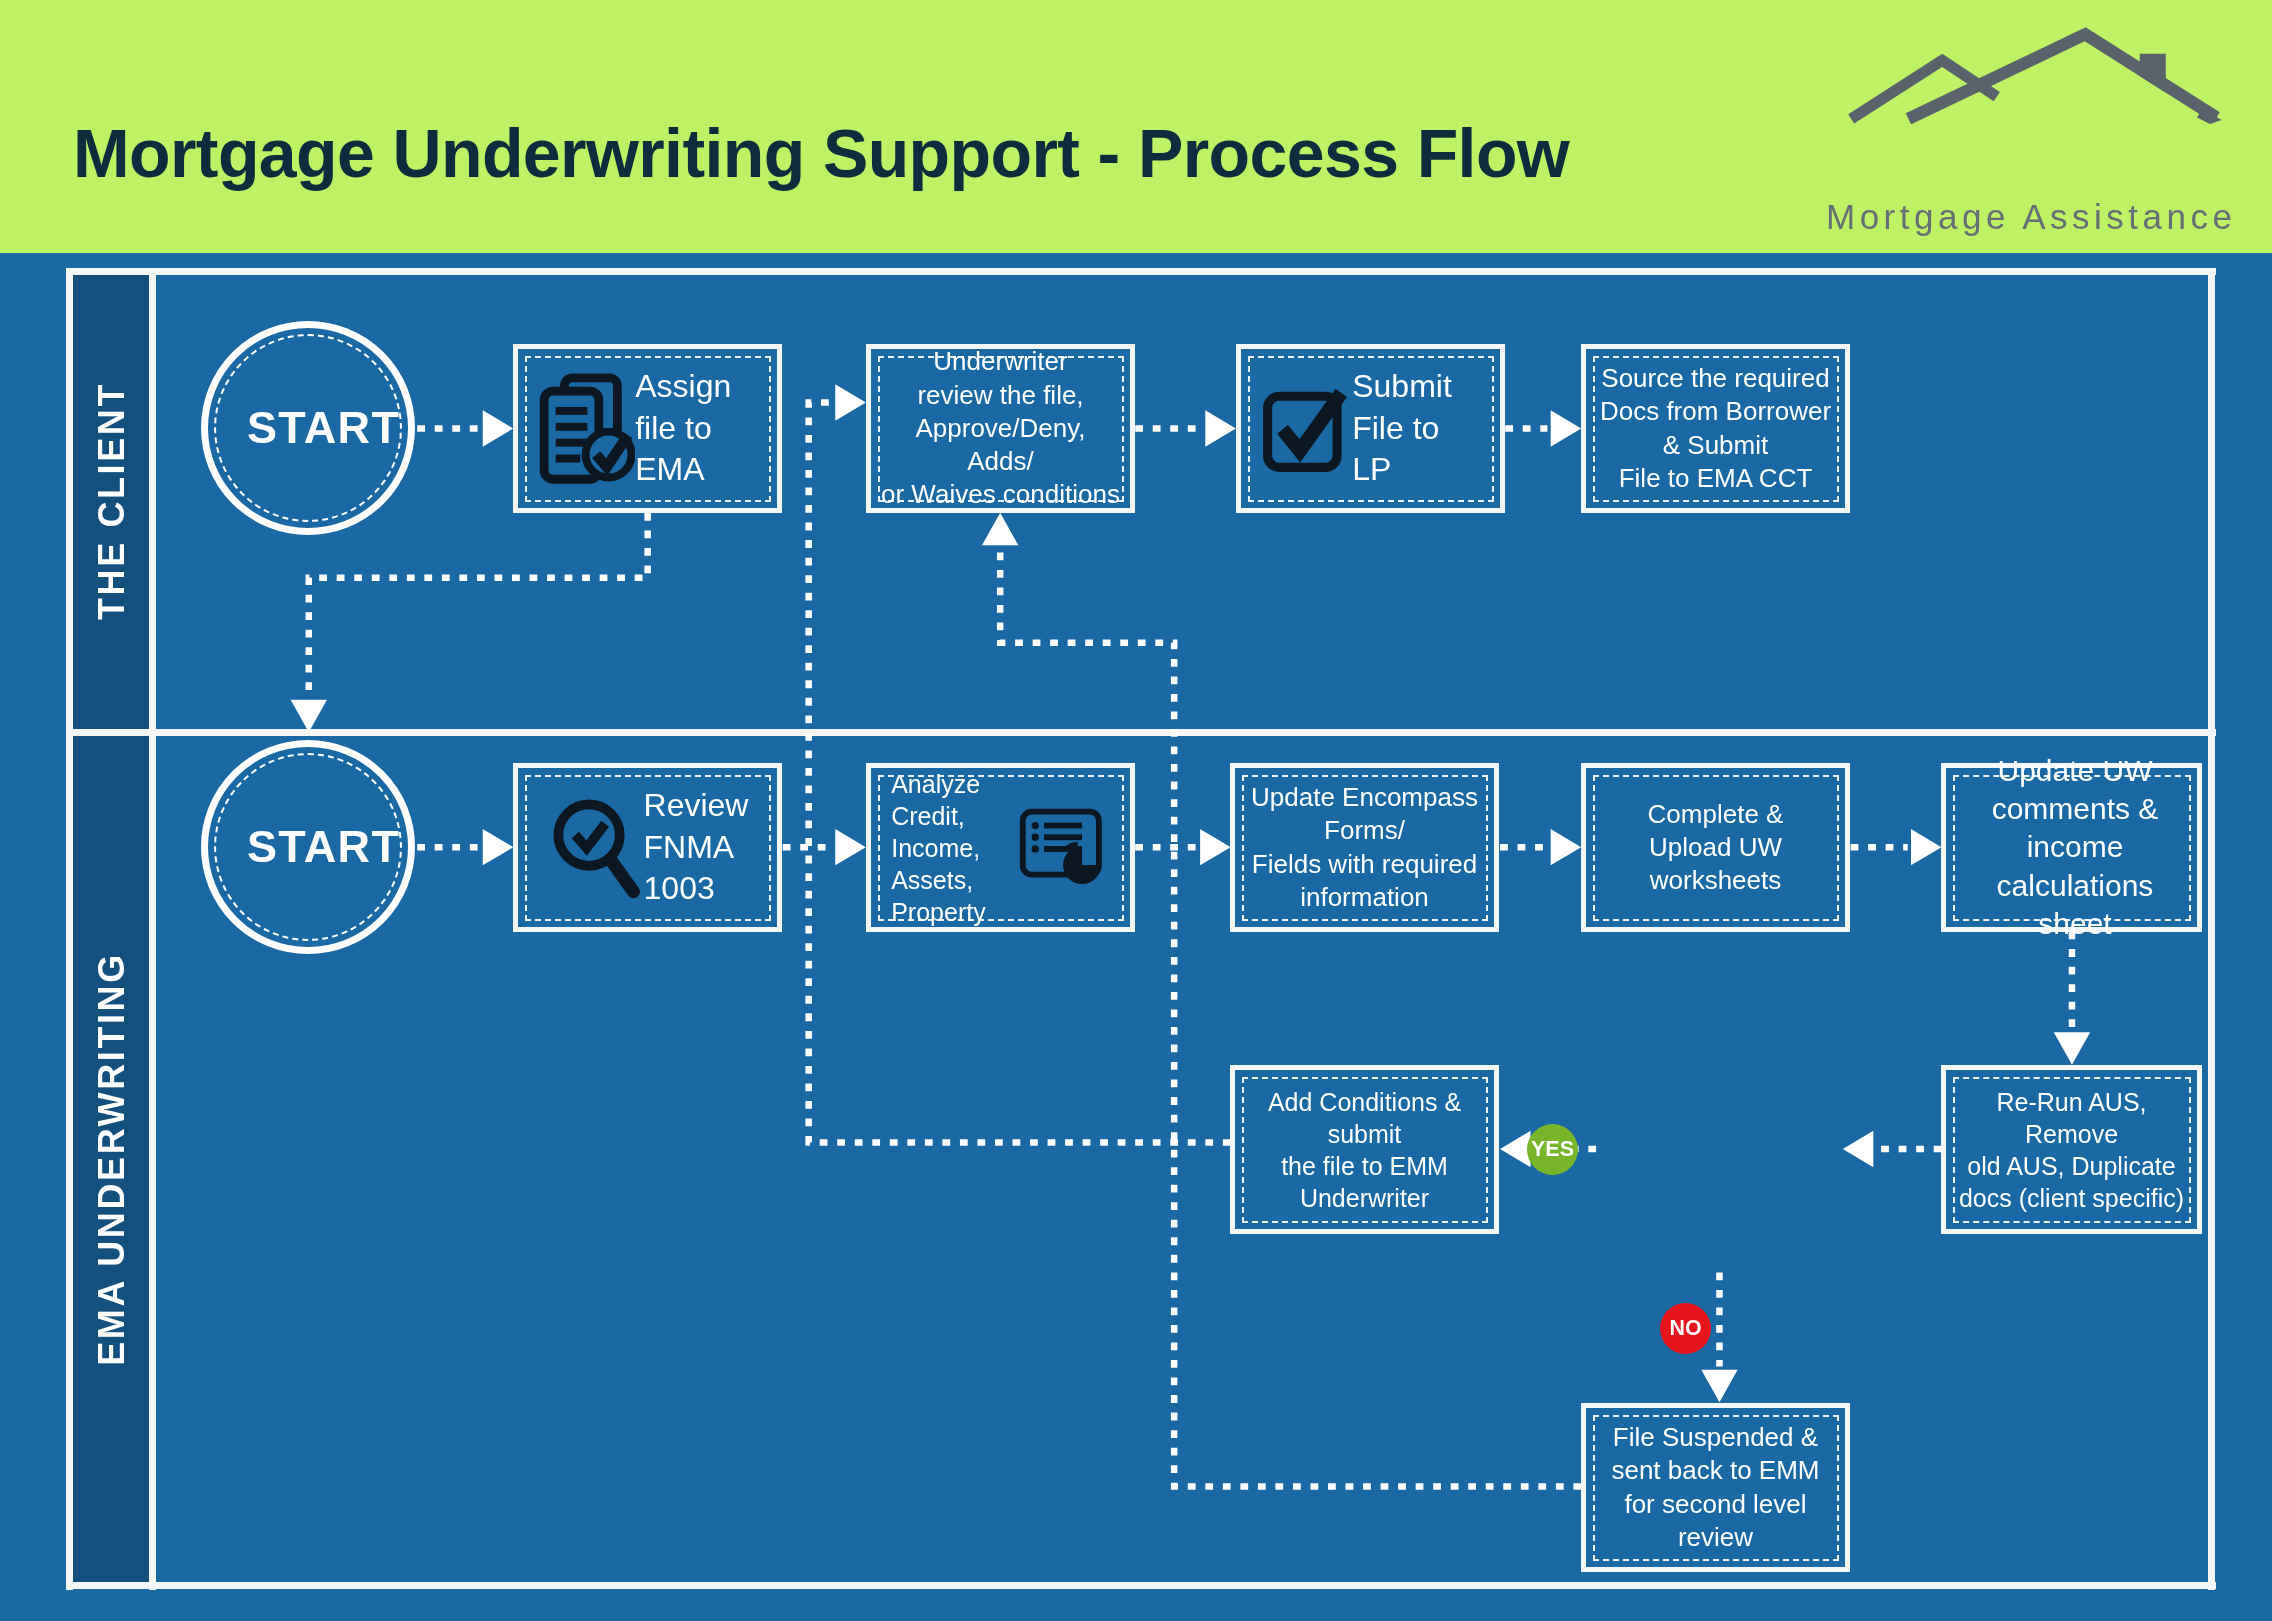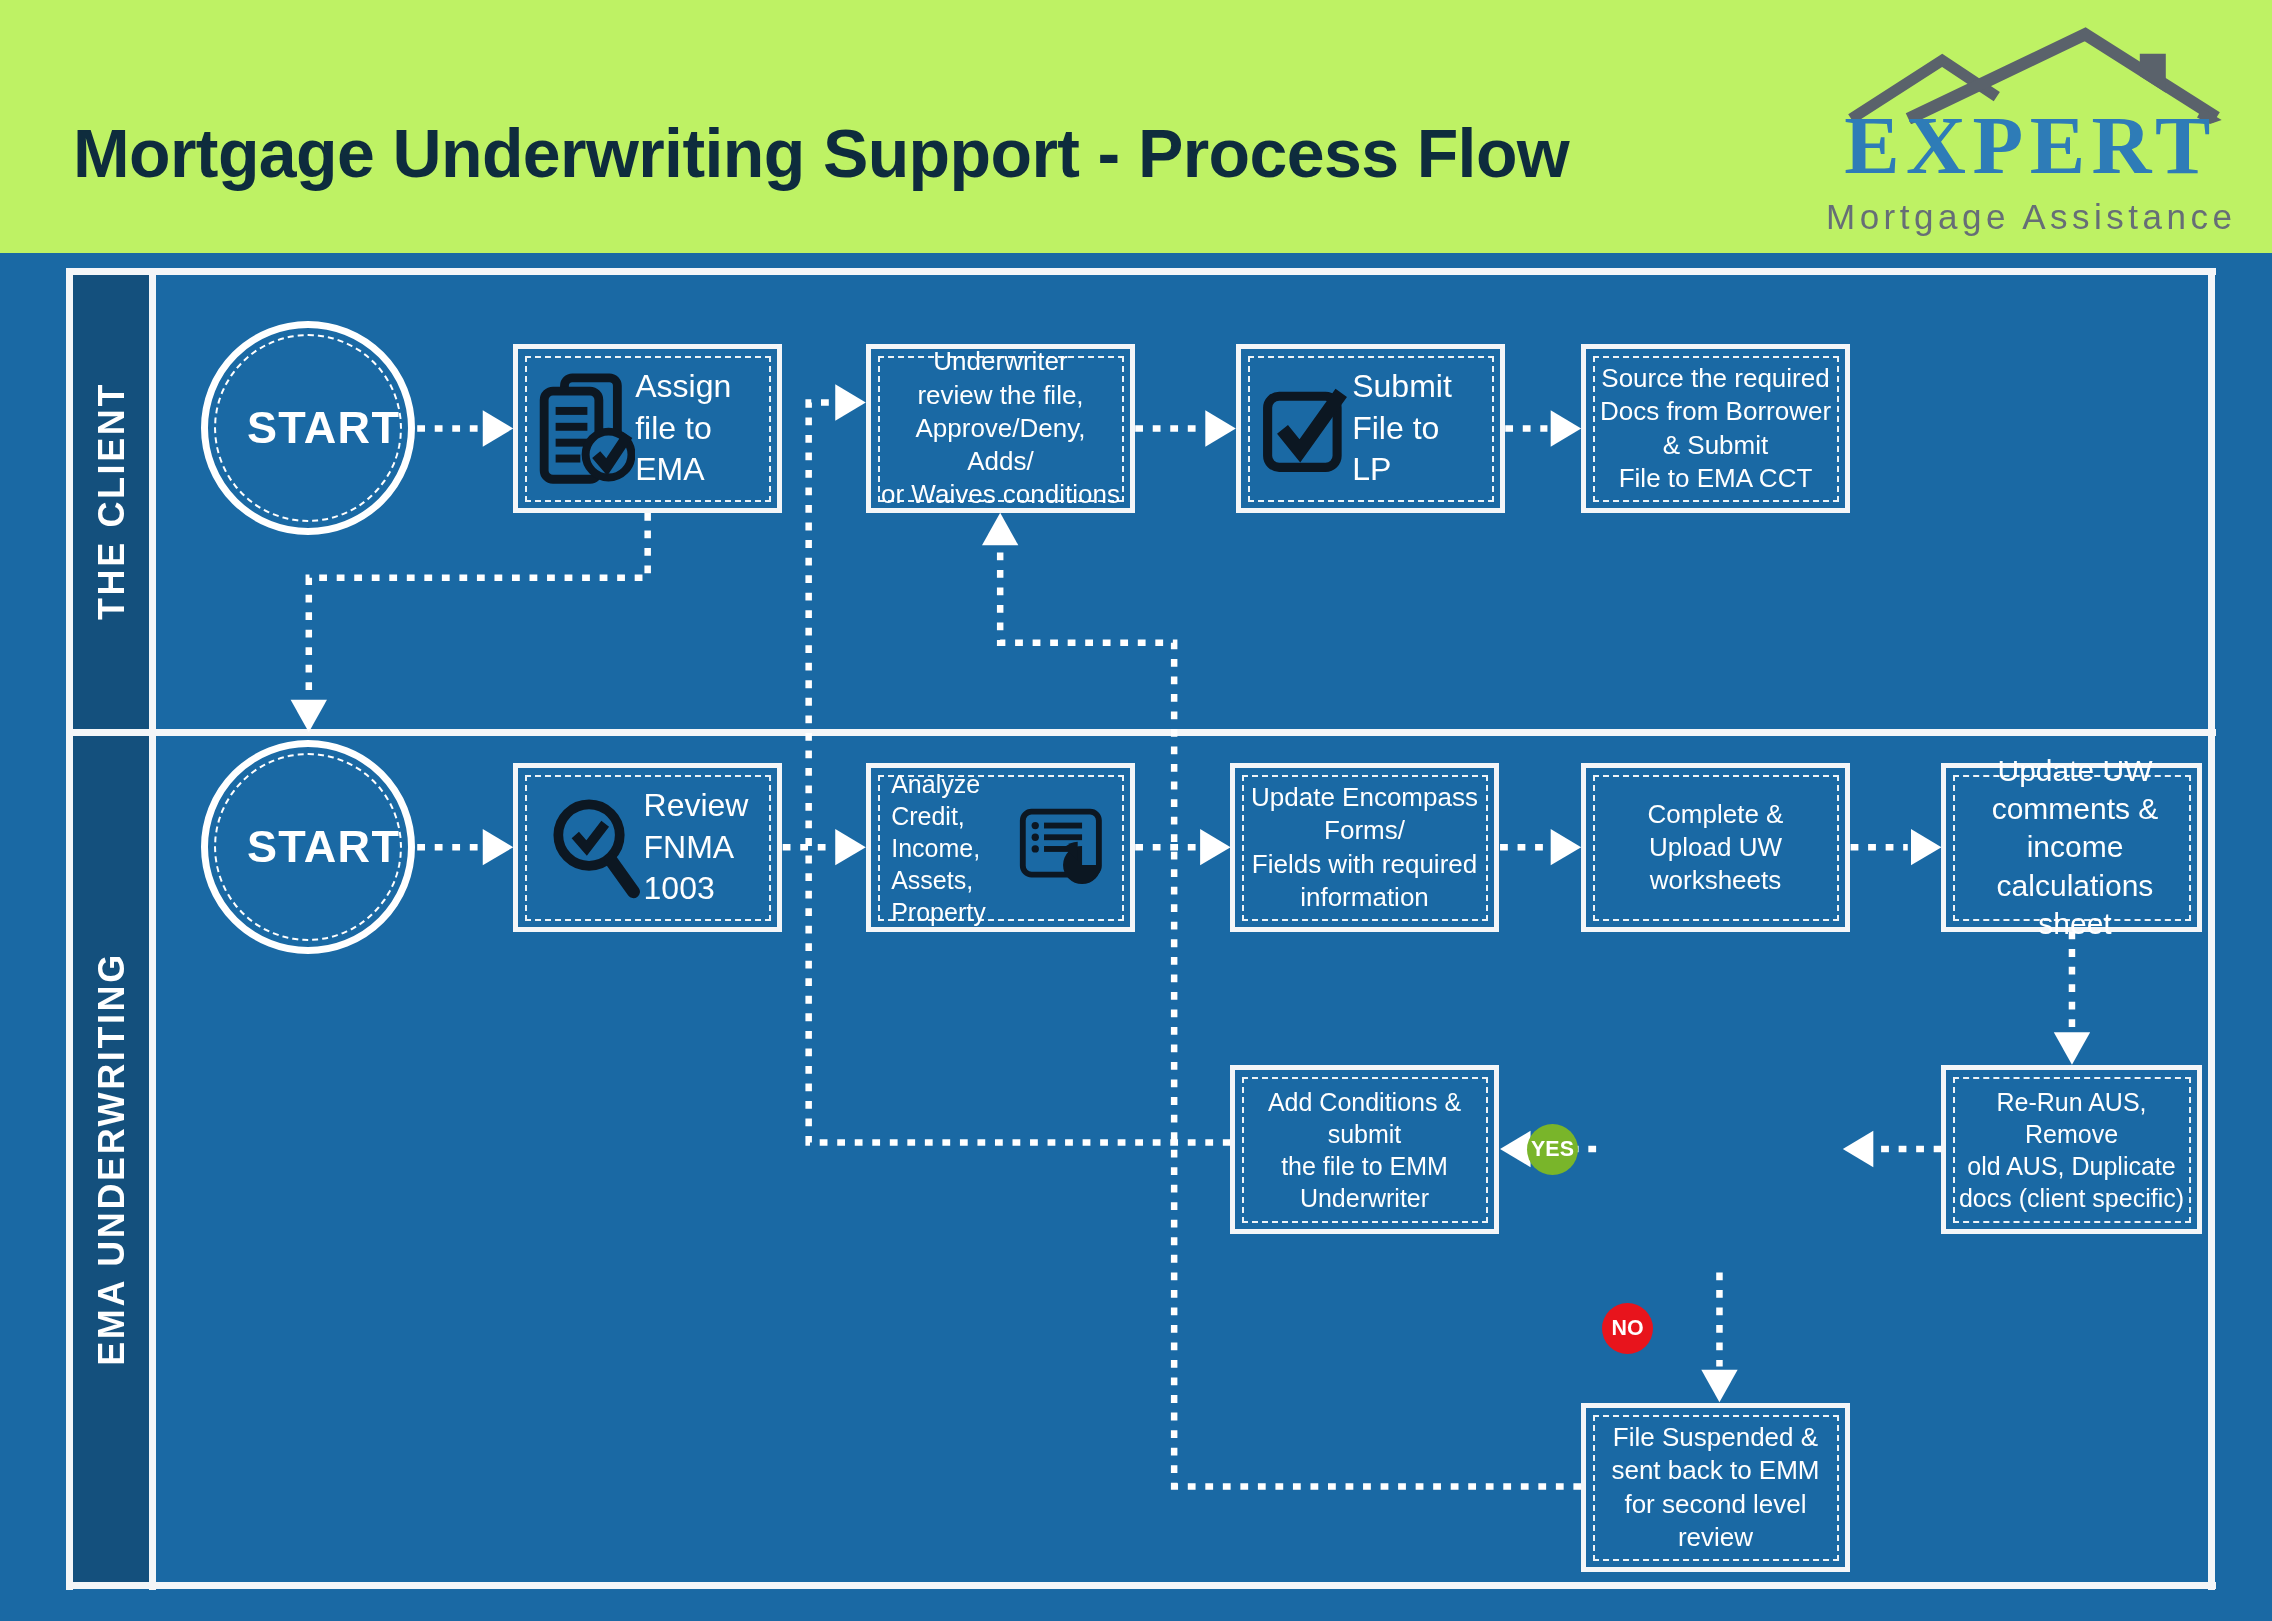--- a/index.html
+++ b/index.html
@@ -56,38 +56,37 @@
                 background:#1a69a4;box-sizing:border-box;}
   #diamond .rot .inner{position:absolute;left:5.2px;top:5.2px;right:5.2px;bottom:5.2px;
                 border:2.6px dashed #ffffff;border-radius:11.7px;}
   #diamond .label{position:absolute;left:0;top:0;width:100%;height:100%;display:flex;
                 flex-direction:column;align-items:center;justify-content:center;color:#fff;
                 font-size:36px;font-weight:700;line-height:1.35;}
 
   .badge{position:absolute;width:51px;height:51px;border-radius:50%;display:flex;
          align-items:center;justify-content:center;color:#fff;font-size:21.4px;font-weight:700;}
   #yes-badge{left:1527px;top:1124px;background:#79b52a;}
-  #no-badge{left:1602px;top:1303px;background:#e8141c;}
+  #no-badge{left:1660px;top:1303px;background:#e8141c;}
 </style>
 </head>
 <body>
 
 <div id="page">
 
   <div id="header">
     <div id="page-title">Mortgage Underwriting Support - Process Flow</div>
 
     <div id="logo">
       <svg id="logo-roof" viewBox="0 0 580 160">
         <polyline points="8,152 148,62 232,118" fill="none" stroke="#5a626b" stroke-width="17"></polyline>
         <polyline points="96,152 368,22 570,150" fill="none" stroke="#5a626b" stroke-width="19"></polyline>
         <polygon points="452,52 492,52 492,112 452,86" fill="#5a626b"></polygon>
         <polygon points="548,136 578,154 560,160 540,150" fill="#5a626b"></polygon>
       </svg>
-      <div id="logo-name">EXPERT</div>
       <div id="logo-tagline">Mortgage Assistance</div>
     </div>
   </div>
 
   <div id="canvas"></div>
 
   <div class="lanecell" style="left:73px;top:275px;width:77px;height:454px;"></div>
   <div class="lanecell" style="left:73px;top:736px;width:77px;height:847px;"></div>
 
   <div class="wline" style="left:66px;top:268px;width:2150px;height:7.1px;"></div>

